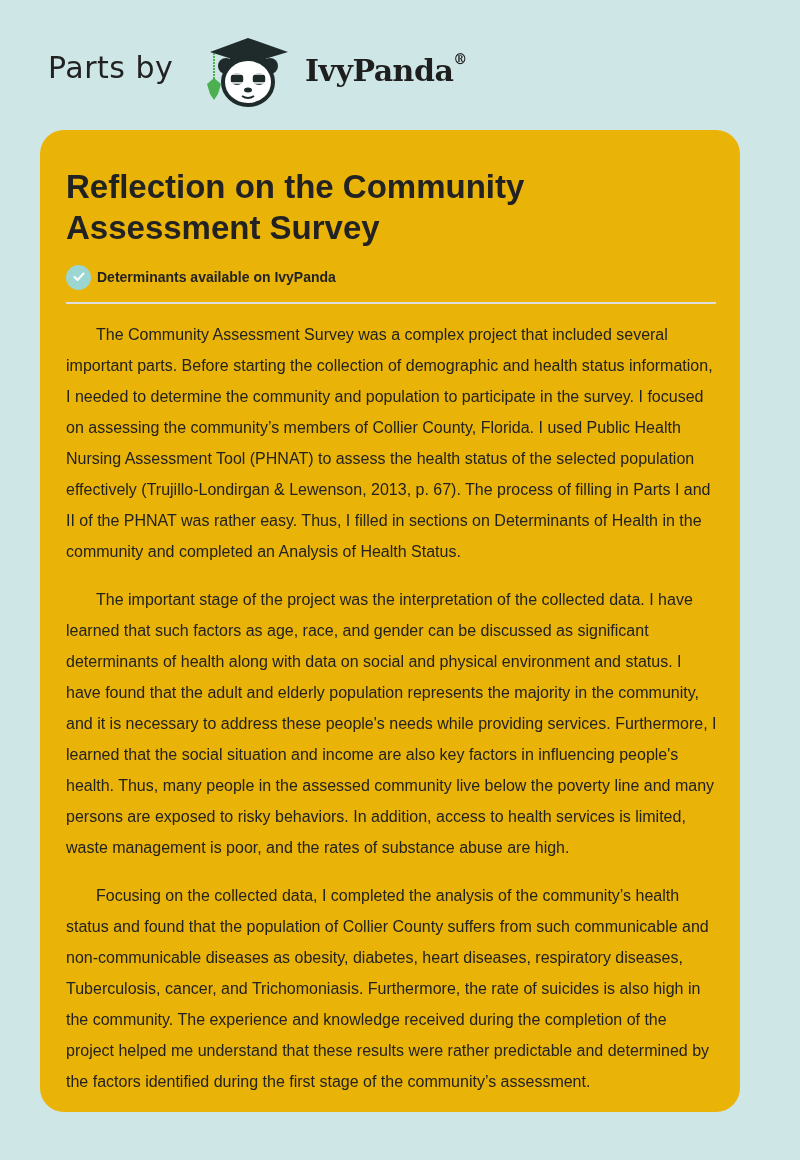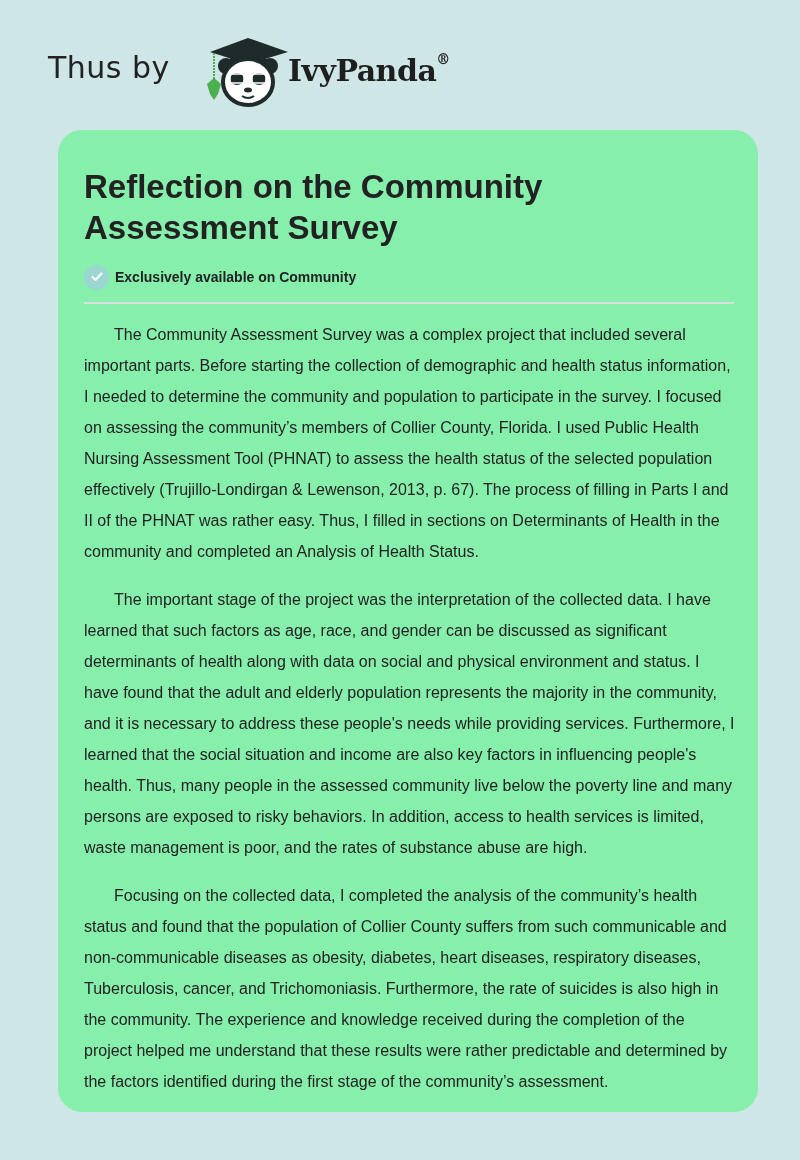--- a/index.html
+++ b/index.html
@@ -24,39 +24,39 @@
       color: #222;
       letter-spacing: 0.5px;
     }
     .logo-icon {
       position: absolute;
       left: 202px; top: 36px;
       width: 92px; height: 72px;
     }
     .brand {
       position: absolute;
-      left: 288px; top: 53px;
+      left: 305px; top: 53px;
       font-family: "DejaVu Serif", serif;
       font-weight: bold;
       font-size: 30px;
       color: #1e1e1e;
       letter-spacing: -0.5px;
     }
     .brand sup {
       font-size: 14px;
       position: relative;
       top: -6px;
       font-weight: bold;
     }
 
     .card {
       position: absolute;
-      left: 58px; top: 130px;
+      left: 40px; top: 130px;
       width: 700px; height: 982px;
-      background: #86efac;
+      background: #eab308;
       border-radius: 24px;
     }
     .title {
       position: absolute;
       left: 26px; top: 36px;
       width: 620px;
       font-family: "Liberation Sans", sans-serif;
       font-weight: bold;
       font-size: 33px;
       line-height: 41px;
@@ -98,21 +98,21 @@
       line-height: 31px;
       color: #222;
       text-indent: 30px;
       margin-bottom: 17px;
     }
   </style>
 </head>
 <body>
 
 <div class="header">
-  <span class="essay-by">Thus by</span>
+  <span class="essay-by">Parts by</span>
   <div class="logo-icon">
     <svg width="92" height="72" viewBox="0 0 92 72">
 
       <polygon points="8,16 46,2 86,16 46,28" fill="#1f2a2a"></polygon>
       <rect x="28" y="18" width="36" height="10" fill="#1f2a2a"></rect>
 
       <line x1="12" y1="17" x2="12" y2="46" stroke="#4caf50" stroke-width="2" stroke-dasharray="2,1"></line>
       <path d="M5,48 L12,42 L19,48 L16,58 L12,64 L8,58 Z" fill="#4caf50"></path>
 
       <circle cx="24" cy="30" r="8" fill="#1f2a2a"></circle>
@@ -136,21 +136,21 @@
 
 <div class="card">
   <h1 class="title">Reflection on the Community Assessment Survey</h1>
 
   <div class="badge">
     <span class="badge-icon">
       <svg width="12" height="10" viewBox="0 0 12 10">
         <polyline points="1.5,5 4.5,8 10.5,1.5" fill="none" stroke="#ffffff" stroke-width="2" stroke-linecap="round" stroke-linejoin="round"></polyline>
       </svg>
     </span>
-    <span class="badge-text">Exclusively available on Community</span>
+    <span class="badge-text">Determinants available on IvyPanda</span>
   </div>
 
   <div class="divider"></div>
 
   <div class="body-text">
     <p>The Community Assessment Survey was a complex project that included several important parts. Before starting the collection of demographic and health status information, I needed to determine the community and population to participate in the survey. I focused on assessing the community’s members of Collier County, Florida. I used Public Health Nursing Assessment Tool (PHNAT) to assess the health status of the selected population effectively (Trujillo-Londirgan &amp; Lewenson, 2013, p. 67). The process of filling in Parts I and II of the PHNAT was rather easy. Thus, I filled in sections on Determinants of Health in the community and completed an Analysis of Health Status.</p>
     <p>The important stage of the project was the interpretation of the collected data. I have learned that such factors as age, race, and gender can be discussed as significant determinants of health along with data on social and physical environment and status. I have found that the adult and elderly population represents the majority in the community, and it is necessary to address these people's needs while providing services. Furthermore, I learned that the social situation and income are also key factors in influencing people's health. Thus, many people in the assessed community live below the poverty line and many persons are exposed to risky behaviors. In addition, access to health services is limited, waste management is poor, and the rates of substance abuse are high.</p>
     <p>Focusing on the collected data, I completed the analysis of the community’s health status and found that the population of Collier County suffers from such communicable and non-communicable diseases as obesity, diabetes, heart diseases, respiratory diseases, Tuberculosis, cancer, and Trichomoniasis. Furthermore, the rate of suicides is also high in the community. The experience and knowledge received during the completion of the project helped me understand that these results were rather predictable and determined by the factors identified during the first stage of the community’s assessment.</p>
   </div>
 </div>

